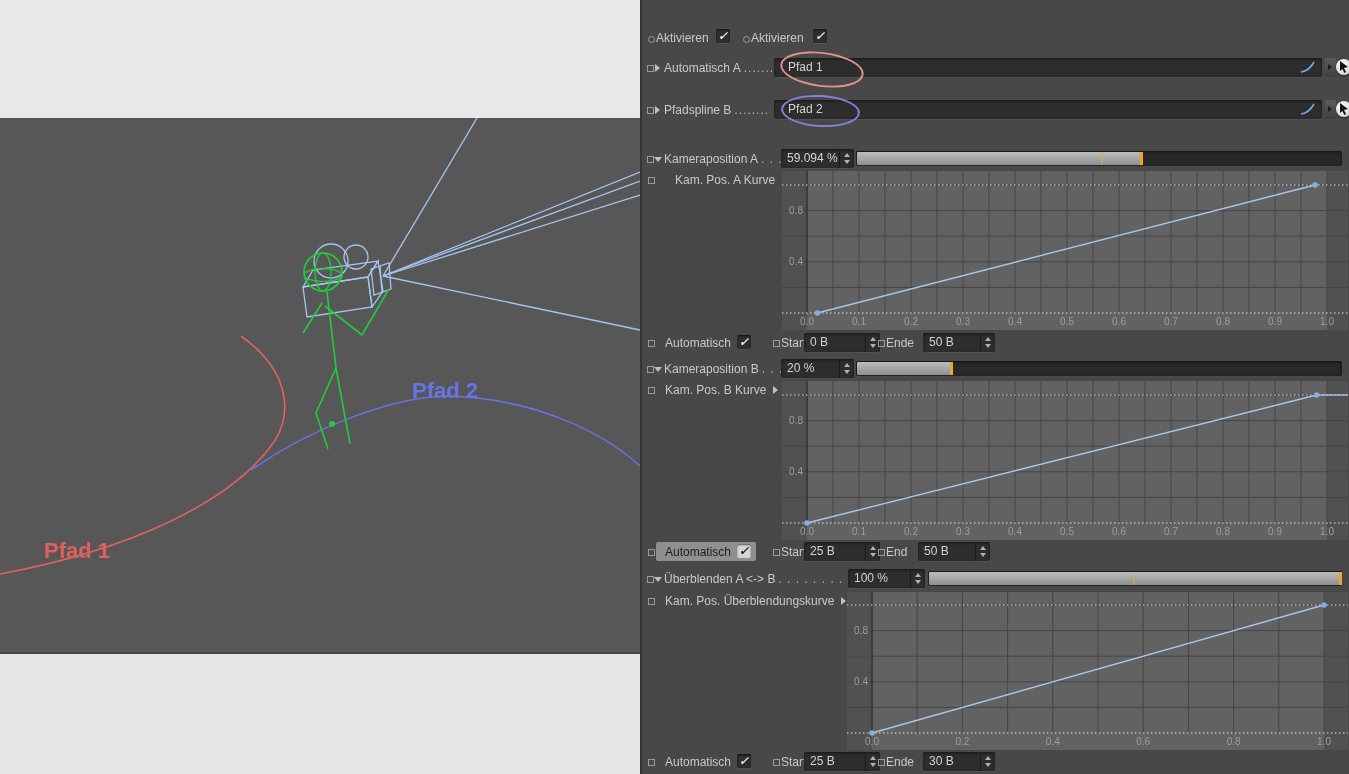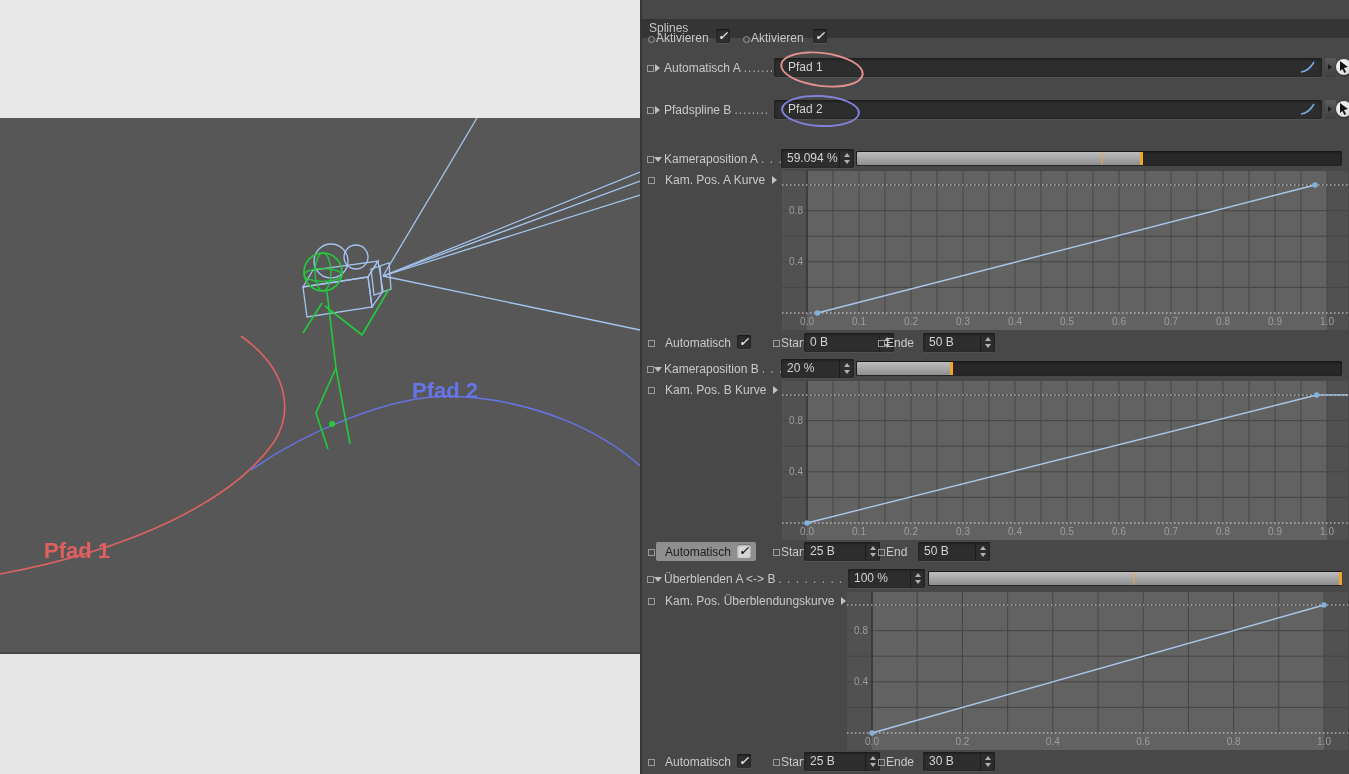--- a/index.html
+++ b/index.html
@@ -98,21 +98,20 @@
       <circle cx="332" cy="306" r="3" fill="#21cc3a"></circle>
 
       <text x="44" y="440" fill="#e05f5f" class="vp-label">Pfad 1</text>
       <text x="412" y="280" fill="#6575e8" class="vp-label">Pfad 2</text>
     </svg>
   </div>
   <div class="vp-bottom"></div>
 
   <div class="panel">
 
-    <div class="psub"><span>Splines</span></div>
 
     <div class="row" style="top:28px">
       <span class="gci" style="left:6px;top:8px"></span>
       <span class="rlabel" style="left:14px;top:3px">Aktivieren</span>
       <span class="chk" style="left:74px;top:1px">✓</span>
       <span class="gci" style="left:101px;top:8px"></span>
       <span class="rlabel" style="left:109px;top:3px">Aktivieren</span>
       <span class="chk" style="left:171px;top:1px">✓</span>
     </div>
 
@@ -167,21 +166,21 @@
       </div>
       <div class="slider" style="left:214px;width:486px">
         <div class="sfill" style="width: calc(59.094% - 2px);"></div>
         <div class="faintmark" style="left:245px"></div>
         <div class="omark" style="left: calc(59.094% - 3px);"></div>
       </div>
     </div>
 
     <div class="row" style="top:171px">
       <span class="gsq" style="left:6px;top:6px"></span>
-      <span class="rlabel" style="left:23px;top:2px"><span>Kam. Pos. A Kurve</span><span class="tri-inline"></span></span>
+      <span class="rlabel" style="left:33px;top:2px"><span>Kam. Pos. A Kurve</span><span class="tri-inline"></span></span>
     </div>
     <div class="graph" id="graph-0" style="left:140px;top:171px"><svg width="566" height="159">
           <rect x="0" y="0" width="566" height="159" fill="#515151"></rect>
           <rect x="25" y="0" width="520" height="159" fill="#626262"></rect>
           <line x1="25" y1="0" x2="25" y2="142" stroke="#464646" stroke-width="1"></line>
           <line x1="51" y1="0" x2="51" y2="142" stroke="#464646" stroke-width="1"></line>
           <line x1="77" y1="0" x2="77" y2="142" stroke="#464646" stroke-width="1"></line>
           <line x1="103" y1="0" x2="103" y2="142" stroke="#464646" stroke-width="1"></line>
           <line x1="129" y1="0" x2="129" y2="142" stroke="#464646" stroke-width="1"></line>
           <line x1="155" y1="0" x2="155" y2="142" stroke="#464646" stroke-width="1"></line>
@@ -225,21 +224,21 @@
           <text x="21" y="93.8" text-anchor="end" fill="#9d9d9d" font-size="10px" font-family="&quot;Liberation Sans&quot;,sans-serif">0.4</text>
           <text x="21" y="42.599999999999994" text-anchor="end" fill="#9d9d9d" font-size="10px" font-family="&quot;Liberation Sans&quot;,sans-serif">0.8</text>
         </svg></div>
 
     <div class="row" style="top:333px">
       <span class="gsq" style="left:6px;top:7px"></span>
       <span class="rlabel" style="left:23px;top:3px">Automatisch</span>
       <span class="chk" style="left:95px;top:2px">✓</span>
       <span class="gsq" style="left:131px;top:7px"></span>
       <span class="rlabel" style="left:139px;top:3px">Start</span>
-      <div class="vbox" style="left:162px;width:90px;top:0"><span>0 B</span><span class="stepper"></span></div>
+      <div class="vbox" style="left:162px;width:76px;top:0"><span>0 B</span><span class="stepper"></span></div>
       <span class="gsq" style="left:236px;top:7px"></span>
       <span class="rlabel" style="left:244px;top:3px">Ende</span>
       <div class="vbox" style="left:281px;width:72px;top:0"><span>50 B</span><span class="stepper"></span></div>
     </div>
 
     <div class="row" style="top:358px">
       <span class="gsq" style="left:5px;top:8px"></span>
       <span class="tri-d" style="left:12px;top:9px"></span>
       <span class="rlabel" style="left:22px;top:4px"><span>Kameraposition B</span><span class="leaders">. . .</span></span>
       <div class="vbox" style="left:139px;width:73px">

